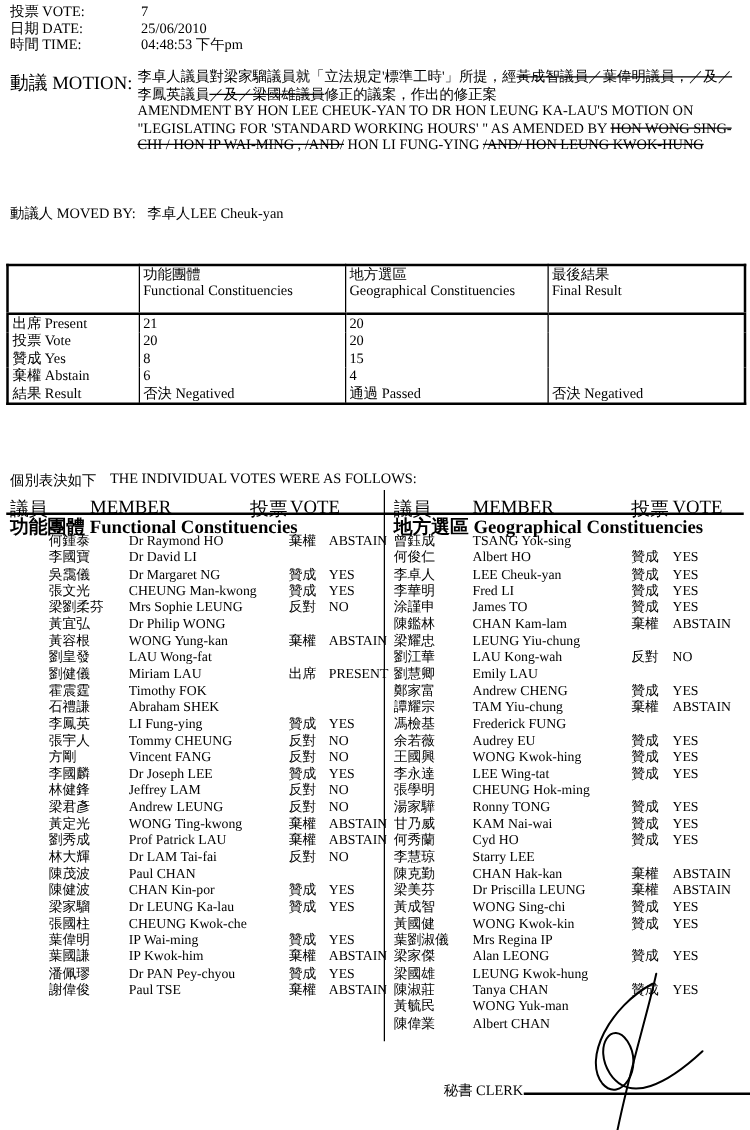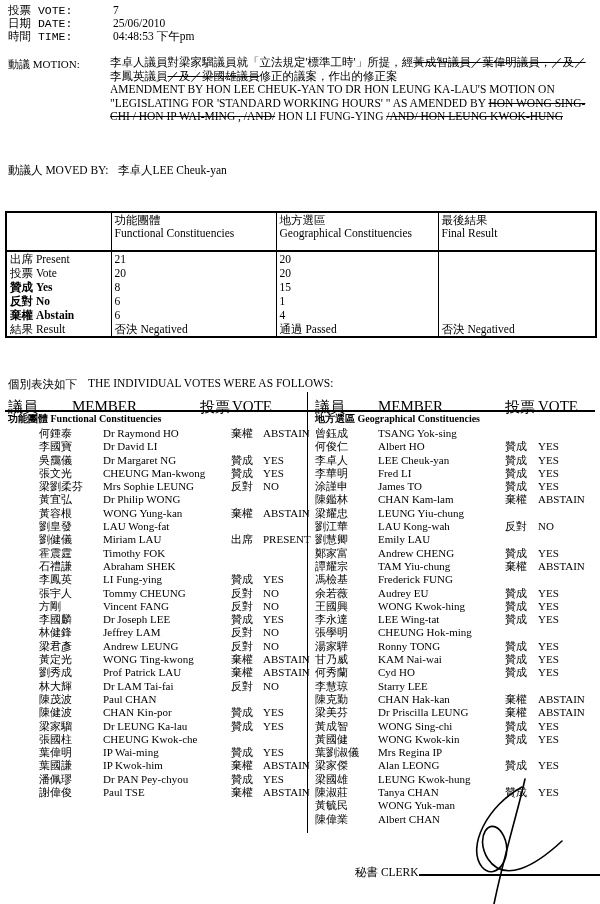--- a/index.html
+++ b/index.html
@@ -1,43 +1,43 @@
 <!DOCTYPE html>
 <html><head>
 <meta charset="utf-8">
 <style>
   html,body{margin:0;padding:0;background:#fff;}
   body{width:600px;height:904px;position:relative;overflow:hidden;
        font-family:"Liberation Serif","DejaVu Serif",serif;color:#000;}
   
   .hrow{position:absolute;left:8px;font-size:11.5px;line-height:13px;white-space:nowrap;}
-  .hrow .lbl{display:inline-block;width:102px;font-family:Liberation Mono, monospace;}
+  .hrow .lbl{display:inline-block;width:102px;}
   
-  .motion-lbl{position:absolute;left:8px;top:57px;font-size:11px;}
+  .motion-lbl{position:absolute;left:8px;top:57px;font-size:15px;}
   .motion-text{position:absolute;left:110px;top:56px;width:484px;font-size:11.5px;line-height:13.5px;}
   .struck{text-decoration:line-through;}
   
   .movedby{position:absolute;left:8px;top:163px;font-size:11.5px;white-space:nowrap;}
   .movedby .lbl{display:inline-block;width:107px;}
   
   table.summary{position:absolute;left:5px;top:211px;width:590px;border-collapse:collapse;
                 font-size:11.5px;table-layout:fixed;}
   table.summary{border:2px solid #000;}
   table.summary td{padding:0 3px;vertical-align:top;overflow:hidden;white-space:nowrap;}
   table.summary thead td{border-right:1px solid #000;border-bottom:2px solid #000;height:36px;line-height:13px;padding-top:1px;}
   table.summary tbody td{border-right:1px solid #000;height:14px;line-height:14px;}
   table.summary td:last-child{border-right:none;}
-  td.indent{padding-left:30px;font-weight:bold;}
+  td.indent{padding-left:30px;}
   
   .ind-line{position:absolute;top:377px;left:0;font-size:11.5px;}
   .ind-cn{position:absolute;left:8px;white-space:nowrap;}
   .ind-en{position:absolute;left:88px;white-space:nowrap;}
   .vh{position:absolute;top:398px;font-size:15px;white-space:nowrap;}
   .thickline{position:absolute;top:410px;left:5px;width:590px;height:2px;background:#000;}
-  .grouprow{position:absolute;top:412px;font-size:10px;font-weight:bold;white-space:nowrap;}
+  .grouprow{position:absolute;top:412px;font-size:15px;font-weight:bold;white-space:nowrap;}
   .vdivider{position:absolute;left:307px;top:392px;width:1px;height:441px;background:#000;}
   .rows{position:absolute;top:427px;}
   #func-rows{left:8px;width:296px;margin-left:31px;}
   #geo-rows{left:315px;width:282px;}
   .mrow{display:grid;height:13.3px;line-height:13.3px;font-size:11px;white-space:nowrap;}
   #func-rows .mrow{grid-template-columns:64px 128px 32px 1fr;}
   #geo-rows .mrow{grid-template-columns:63px 127px 33px 1fr;}
   .mrow span{overflow:hidden;}
   
   .clerk{position:absolute;left:355px;top:862px;font-size:11.5px;white-space:nowrap;}
@@ -112,26 +112,20 @@
       <td>20</td>
       <td></td>
     </tr>
     <tr>
       <td class="indent">贊成 Yes</td>
       <td>8</td>
       <td>15</td>
       <td></td>
     </tr>
     <tr>
-      <td class="indent">反對 No</td>
-      <td>6</td>
-      <td>1</td>
-      <td></td>
-    </tr>
-    <tr>
       <td class="indent">棄權 Abstain</td>
       <td>6</td>
       <td>4</td>
       <td></td>
     </tr>
     <tr>
       <td>結果 Result</td>
       <td>否決 Negatived</td>
       <td>通過 Passed</td>
       <td>否決 Negatived</td>

